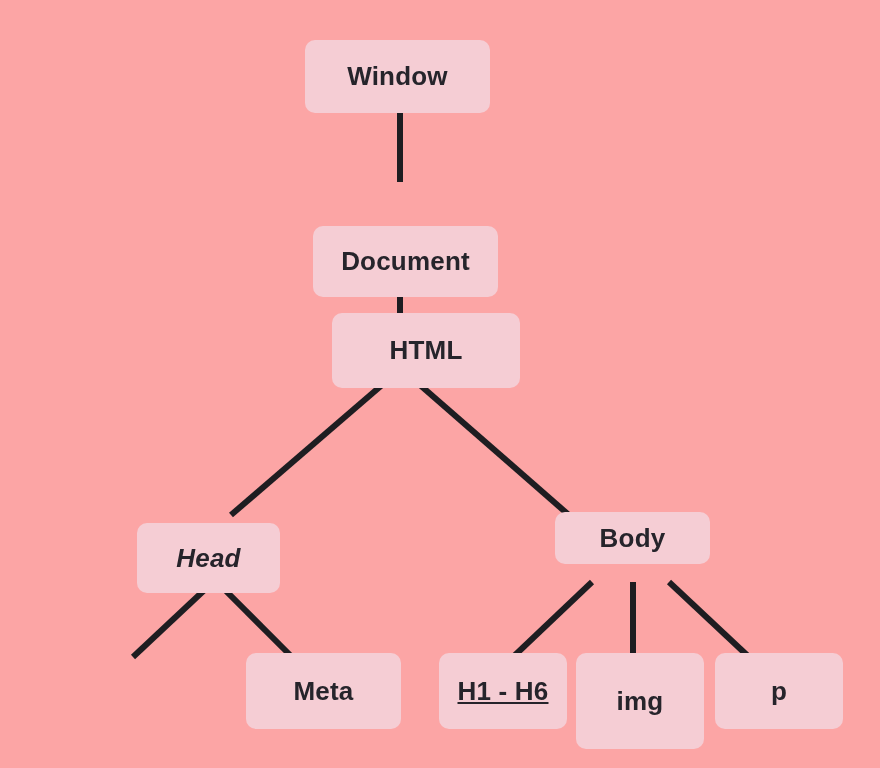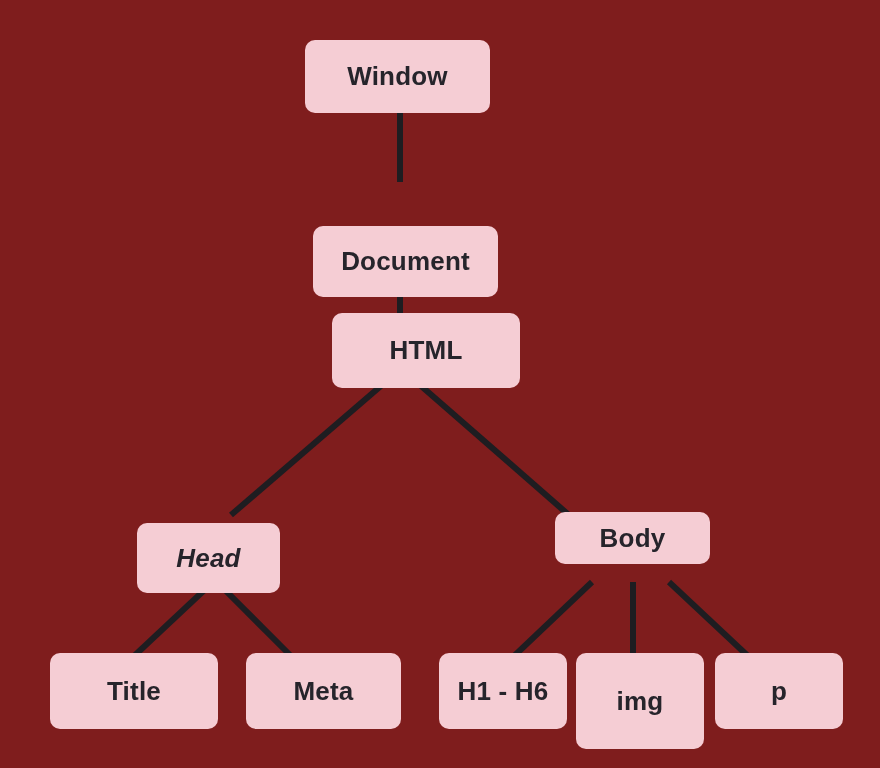--- a/index.html
+++ b/index.html
@@ -4,21 +4,21 @@
 <style>
   html, body {
     margin: 0;
     padding: 0;
     background: #ffffff;
   }
   .canvas {
     position: relative;
     width: 880px;
     height: 768px;
-    background: #7f1d1d;
+    background: #fca5a5;
     overflow: hidden;
     font-family: "Liberation Sans", sans-serif;
   }
   .edges-layer {
     position: absolute;
     left: 0;
     top: 0;
     width: 880px;
     height: 768px;
   }
@@ -40,21 +40,21 @@
     letter-spacing: 0.2px;
     user-select: none;
   }
   .node-window   { left: 305px; top:  40px; width: 185px; height: 73px; }
   .node-document { left: 313px; top: 178px; width: 185px; height: 71px; margin-top: 48px; }
   .node-html     { left: 308px; top: 313px; width: 188px; height: 75px; margin-left: 24px; }
   .node-head     { left: 137px; top: 523px; width: 143px; height: 70px; font-style: italic; }
   .node-body     { left: 555px; top: 512px; width: 155px; height: 52px; }
   .node-title    { left:  50px; top: 653px; width: 168px; height: 76px; }
   .node-meta     { left: 246px; top: 653px; width: 155px; height: 76px; }
-  .node-h1h6     { left: 439px; top: 653px; width: 128px; height: 76px; }
+  .node-h1h6     { left: 439px; top: 653px; width: 128px; height: 76px; text-decoration: underline; }
   .node-img      { left: 576px; top: 653px; width: 128px; height: 96px; }
   .node-p        { left: 715px; top: 653px; width: 128px; height: 76px; }
 </style>
 </head>
 <body>
 
 <div class="canvas">
 
   <svg class="edges-layer" viewBox="0 0 880 768" xmlns="http://www.w3.org/2000/svg">
     <line class="edge" x1="400" y1="110" x2="400" y2="182"></line>
@@ -66,19 +66,18 @@
     <line class="edge" x1="592" y1="582" x2="513" y2="657"></line>
     <line class="edge" x1="633" y1="582" x2="633" y2="657"></line>
     <line class="edge" x1="669" y1="582" x2="749" y2="657"></line>
   </svg>
 
   <div class="node node-window">Window</div>
   <div class="node node-document">Document</div>
   <div class="node node-html">HTML</div>
   <div class="node node-head">Head</div>
   <div class="node node-body">Body</div>
-  <div class="node node-title">Title</div>
   <div class="node node-meta">Meta</div>
   <div class="node node-h1h6">H1 - H6</div>
   <div class="node node-img">img</div>
   <div class="node node-p">p</div>
 
 </div>
 
 </body></html>

